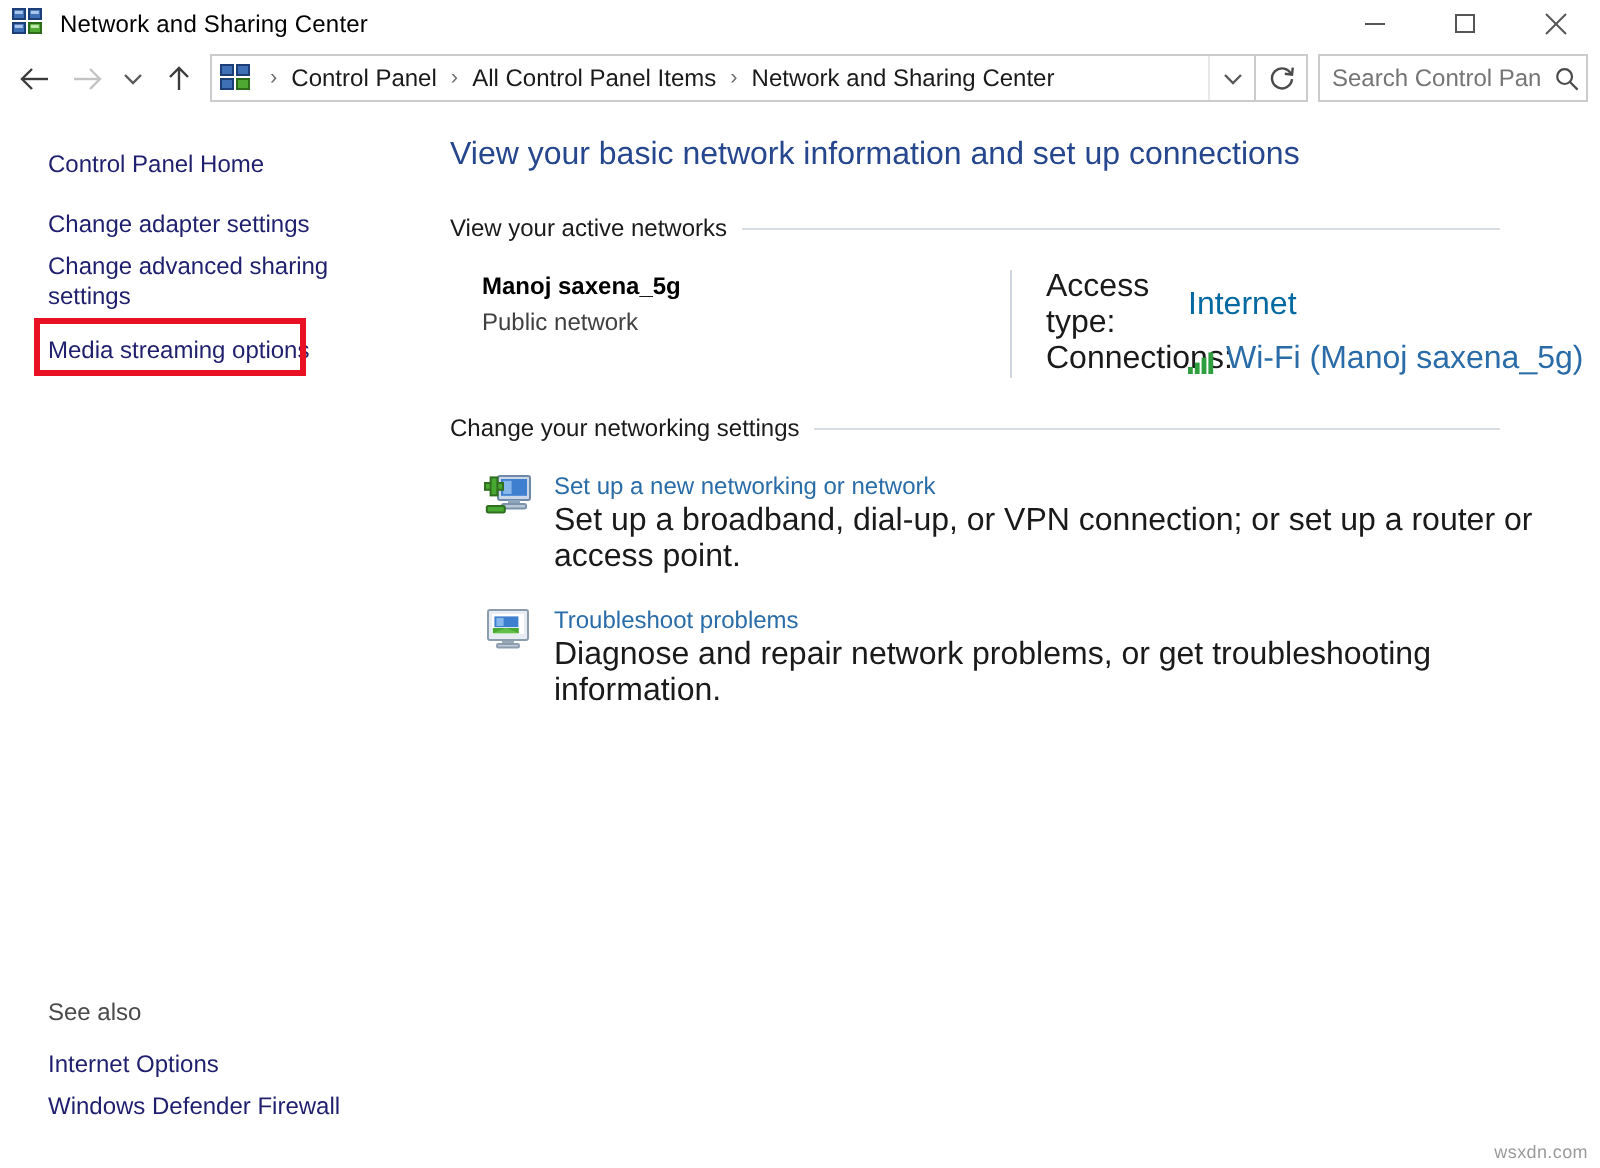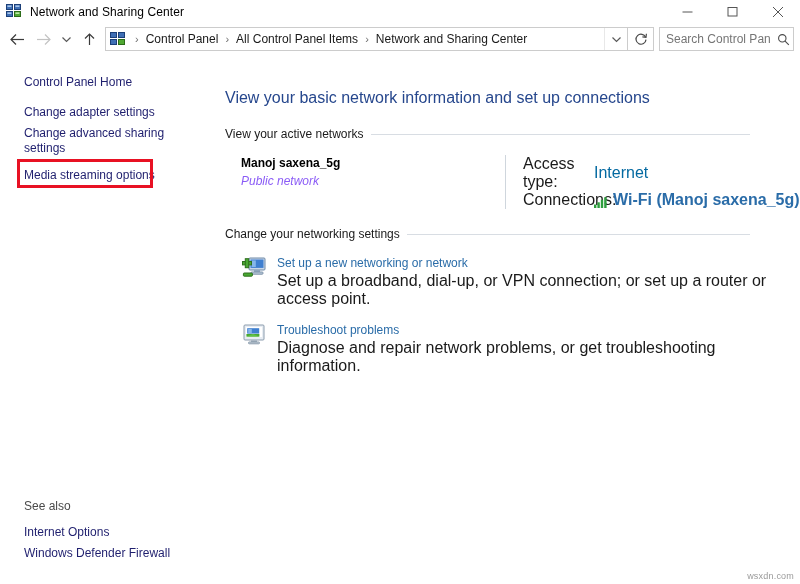--- a/index.html
+++ b/index.html
@@ -213,21 +213,20 @@
     flex: 1 1 auto;
     padding: 12px 0 0 0;
     position: relative;
     min-width: 0;
   }
   .page-title {
     color: #26478d;
     font-size: 16px;
     padding-left: 8px;
     line-height: 22px;
-    margin-top: 20px;
   }
   .section-head {
     display: flex;
     align-items: center;
     margin-top: 18px;
     padding-left: 8px;
     padding-right: 50px;
   }
   .section-head .label {
     font-size: 12px;
@@ -251,23 +250,22 @@
     flex: 0 0 auto;
   }
   .net-name {
     font-weight: bold;
     font-size: 12px;
     color: #000;
     line-height: 17px;
   }
   .net-type {
     font-size: 12px;
-    color: #8b5cf6;
+    color: #404040;
     line-height: 19px;
-    font-style: italic;
   }
   .net-divider {
     width: 1px;
     background: #cfd6dd;
     margin-right: 17px;
     flex: 0 0 auto;
   }
   .net-right {
     flex: 1 1 auto;
   }
@@ -279,21 +277,20 @@
   }
   .net-row .key {
     width: 71px;
     flex: 0 0 auto;
     color: #1a1a1a;
   }
   .net-row .val { color: #0369a1; }
   .net-row .link {
     color: #2a6ca8;
     cursor: default;
-    font-weight: bold;
   }
   .wifi-bars {
     width: 15px;
     height: 12px;
     margin-right: 4px;
     flex: 0 0 auto;
   }
 
   .task {
     display: flex;

